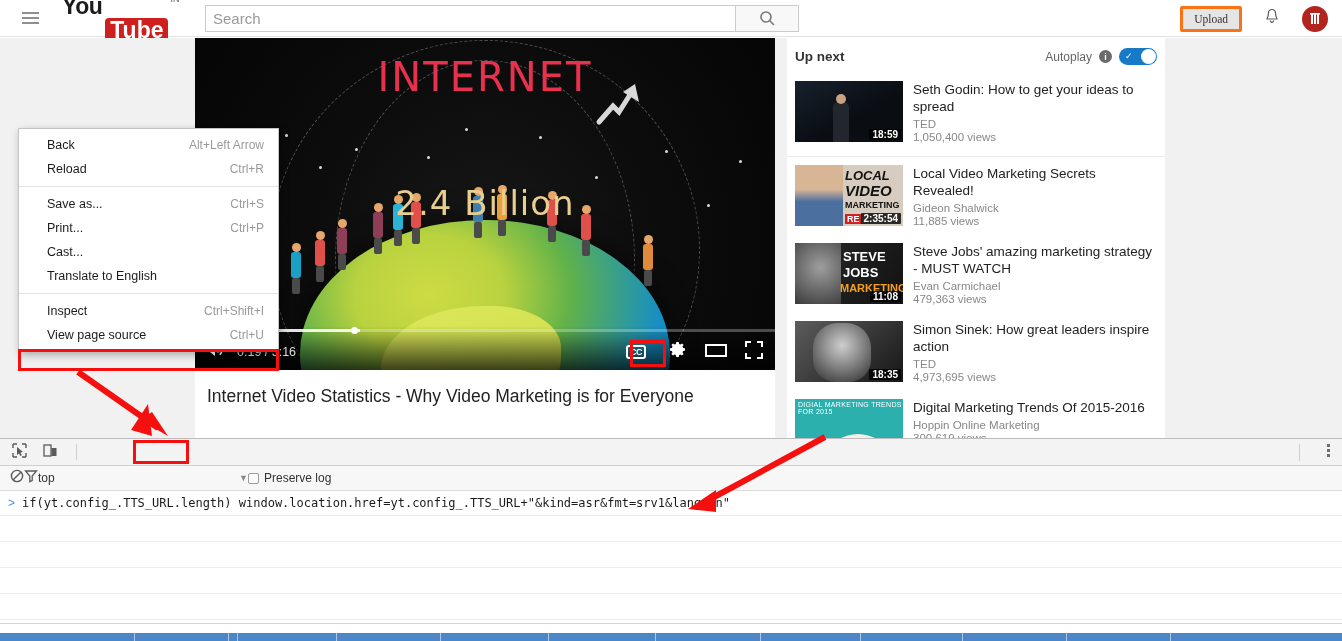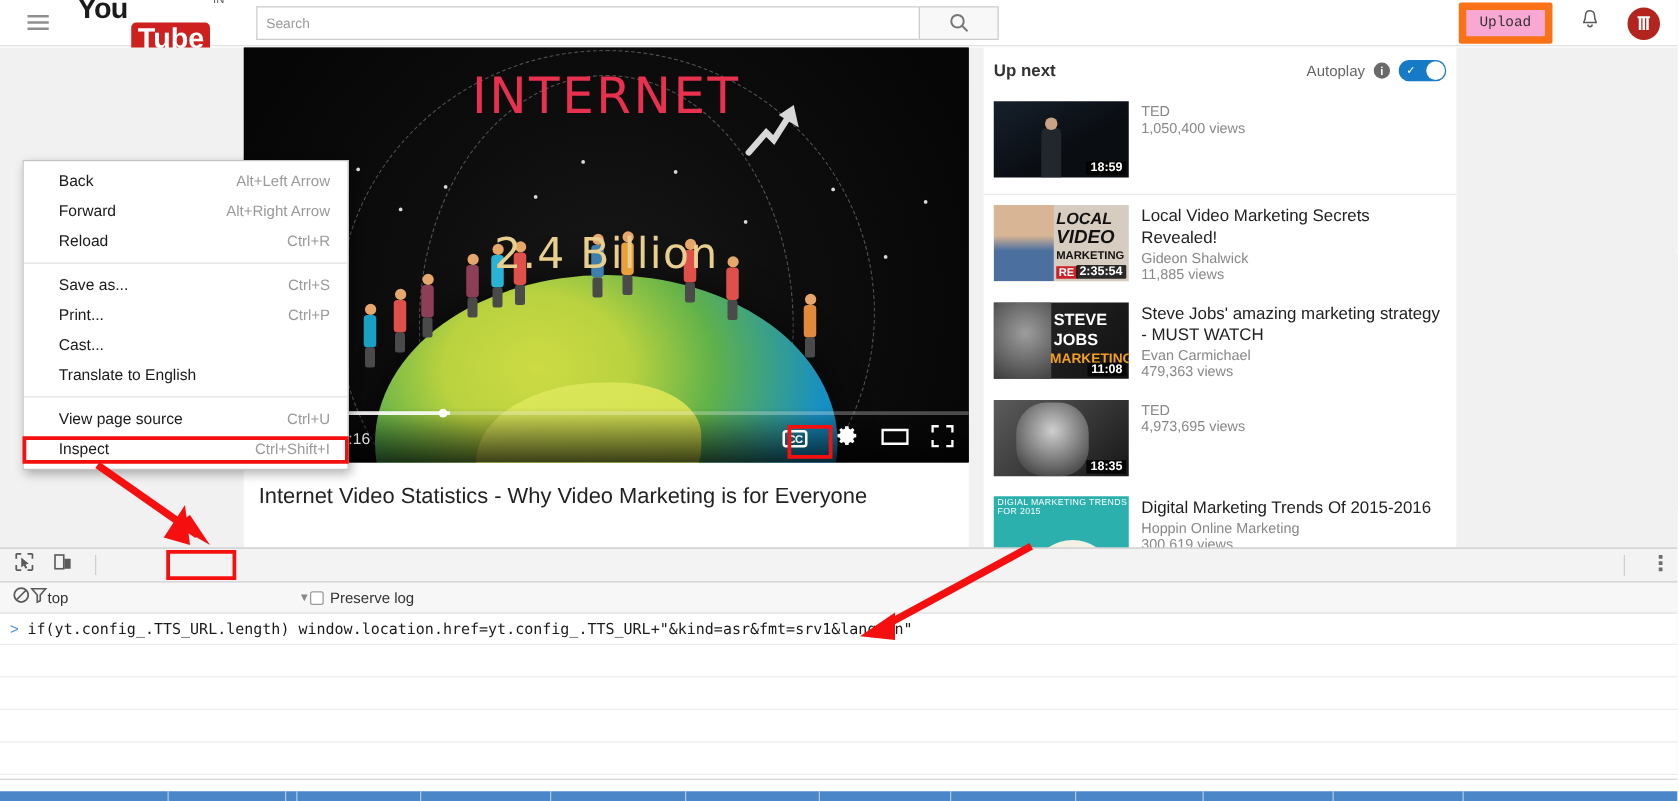--- a/index.html
+++ b/index.html
@@ -25,32 +25,32 @@
   .yt-logo{ display:flex; align-items:flex-start; margin-left:2px;justify-content:center; }
   .yt-logo .you{ font-family:"Liberation Sans", sans-serif; font-weight:bold;
      font-size:23px; color:#1b1b1b; letter-spacing:-0.5px; line-height:24px; }
   .yt-logo .tube{ background:#cd201f; color:#fff; font-weight:bold; font-size:23px;
      line-height:24px; padding:0 5px; border-radius:4px; margin-left:3px;margin-top:24px; }
   .yt-logo .cc{ font-size:9px; color:#5c5c5c; margin-left:2px; line-height:11px; }
 
   .search-wrap{ position:absolute; left:205px; top:5px; display:flex; }
   .search-input{
     width:530px; height:27px; border:1px solid #ccc; border-right:none;
-    padding:0 7px; font-size:11px; color:#333; outline:none; background:#fff;
+    padding:0 7px; font-size:15px; color:#333; outline:none; background:#fff;
     font-family:"Liberation Sans", sans-serif;
   }
   .search-input::placeholder{ color:#999; }
   .search-btn{ width:64px; height:27px; border:1px solid #ccc; background:#f8f8f8;
     display:flex; align-items:center; justify-content:center; cursor:pointer; }
 
   .hdr-right{ position:absolute; right:14px; top:0; height:37px; display:flex;
     align-items:center; gap:22px; }
-  .upload-btn{ border:6px solid #f97316; background:#f9a8d4; font-size:11.5px;
+  .upload-btn{ border:3px solid #f97316; background:#e5e5e5; font-size:11.5px;
     color:#333; padding:4px 11px; border-radius:2px; cursor:pointer;
-    font-family:Liberation Mono, monospace; }
+    font-family:Liberation Serif, serif; }
   .bell{ cursor:pointer; }
   .avatar{ width:26px; height:26px; border-radius:50%; background:#b4241f;
     display:flex; align-items:center; justify-content:center; cursor:pointer; }
 
   
   .page-body{ position:absolute; left:0; top:38px; width:1342px; height:400px;
      background:#f1f1f1; }
   .content-card{ position:absolute; left:195px; top:0; width:580px;
      background:#fff; height:400px; }
 
@@ -425,20 +425,21 @@
       </span>
     </div>
 
     <div class="rail-item first">
       <div class="thumb th-seth">
         <div class="fig"></div>
           <div class="hd"></div>
         <span class="dur">18:59</span>
       </div>
       <div class="meta">
+        <div class="v-title">Seth Godin: How to get your ideas to spread</div>
         <div class="v-chan">TED</div>
         <div class="v-views">1,050,400 views</div>
       </div>
     </div>
 
     <div class="rail-item">
       <div class="thumb th-local">
         <div class="face"></div>
         <span class="wordA">LOCAL</span>
         <span class="wordB">VIDEO</span>
@@ -467,20 +468,21 @@
         <div class="v-views">479,363 views</div>
       </div>
     </div>
 
     <div class="rail-item">
       <div class="thumb th-sinek">
         <div class="face"></div>
         <span class="dur">18:35</span>
       </div>
       <div class="meta">
+        <div class="v-title">Simon Sinek: How great leaders inspire action</div>
         <div class="v-chan">TED</div>
         <div class="v-views">4,973,695 views</div>
       </div>
     </div>
 
     <div class="rail-item">
       <div class="thumb th-dm">
         <span class="cap">DIGIAL MARKETING TRENDS FOR 2015</span>
         <div class="sun"></div>
           <div class="cone"></div>
@@ -494,24 +496,20 @@
     </div>
   </div>
 </div>
 
 <div class="ctx-menu">
   <div class="ctx-item">
     <span>Back</span>
     <span class="accel">Alt+Left Arrow</span>
   </div>
   <div class="ctx-item">
-    <span>Forward</span>
-    <span class="accel">Alt+Right Arrow</span>
-  </div>
-  <div class="ctx-item">
     <span>Reload</span>
     <span class="accel">Ctrl+R</span>
   </div>
   <div class="ctx-sep"></div>
   <div class="ctx-item">
     <span>Save as...</span>
     <span class="accel">Ctrl+S</span>
   </div>
   <div class="ctx-item">
     <span>Print...</span>
@@ -520,26 +518,26 @@
   <div class="ctx-item">
     <span>Cast...</span>
     <span class="accel"></span>
   </div>
   <div class="ctx-item">
     <span>Translate to English</span>
     <span class="accel"></span>
   </div>
   <div class="ctx-sep"></div>
   <div class="ctx-item">
+    <span>Inspect</span>
+    <span class="accel">Ctrl+Shift+I</span>
+  </div>
+  <div class="ctx-item">
     <span>View page source</span>
     <span class="accel">Ctrl+U</span>
-  </div>
-  <div class="ctx-item">
-    <span>Inspect</span>
-    <span class="accel">Ctrl+Shift+I</span>
   </div>
 </div>
 
 <div class="devtools">
   <div class="dt-tabbar">
     <div class="dt-icons">
       <span>
         <svg width="15" height="15" viewBox="0 0 15 15">
           <path d="M1 1h4M1 1v4M14 1h-4M14 1v4M1 14h4M1 14v-4M14 14h-4M14 14v-4" stroke="#5a5a5a" stroke-width="1.4" fill="none"></path>
           <path d="M5 4l6 5-2.6.6 1.4 2.6-1.4.8-1.4-2.6L5 12z" fill="#5a5a5a"></path>

